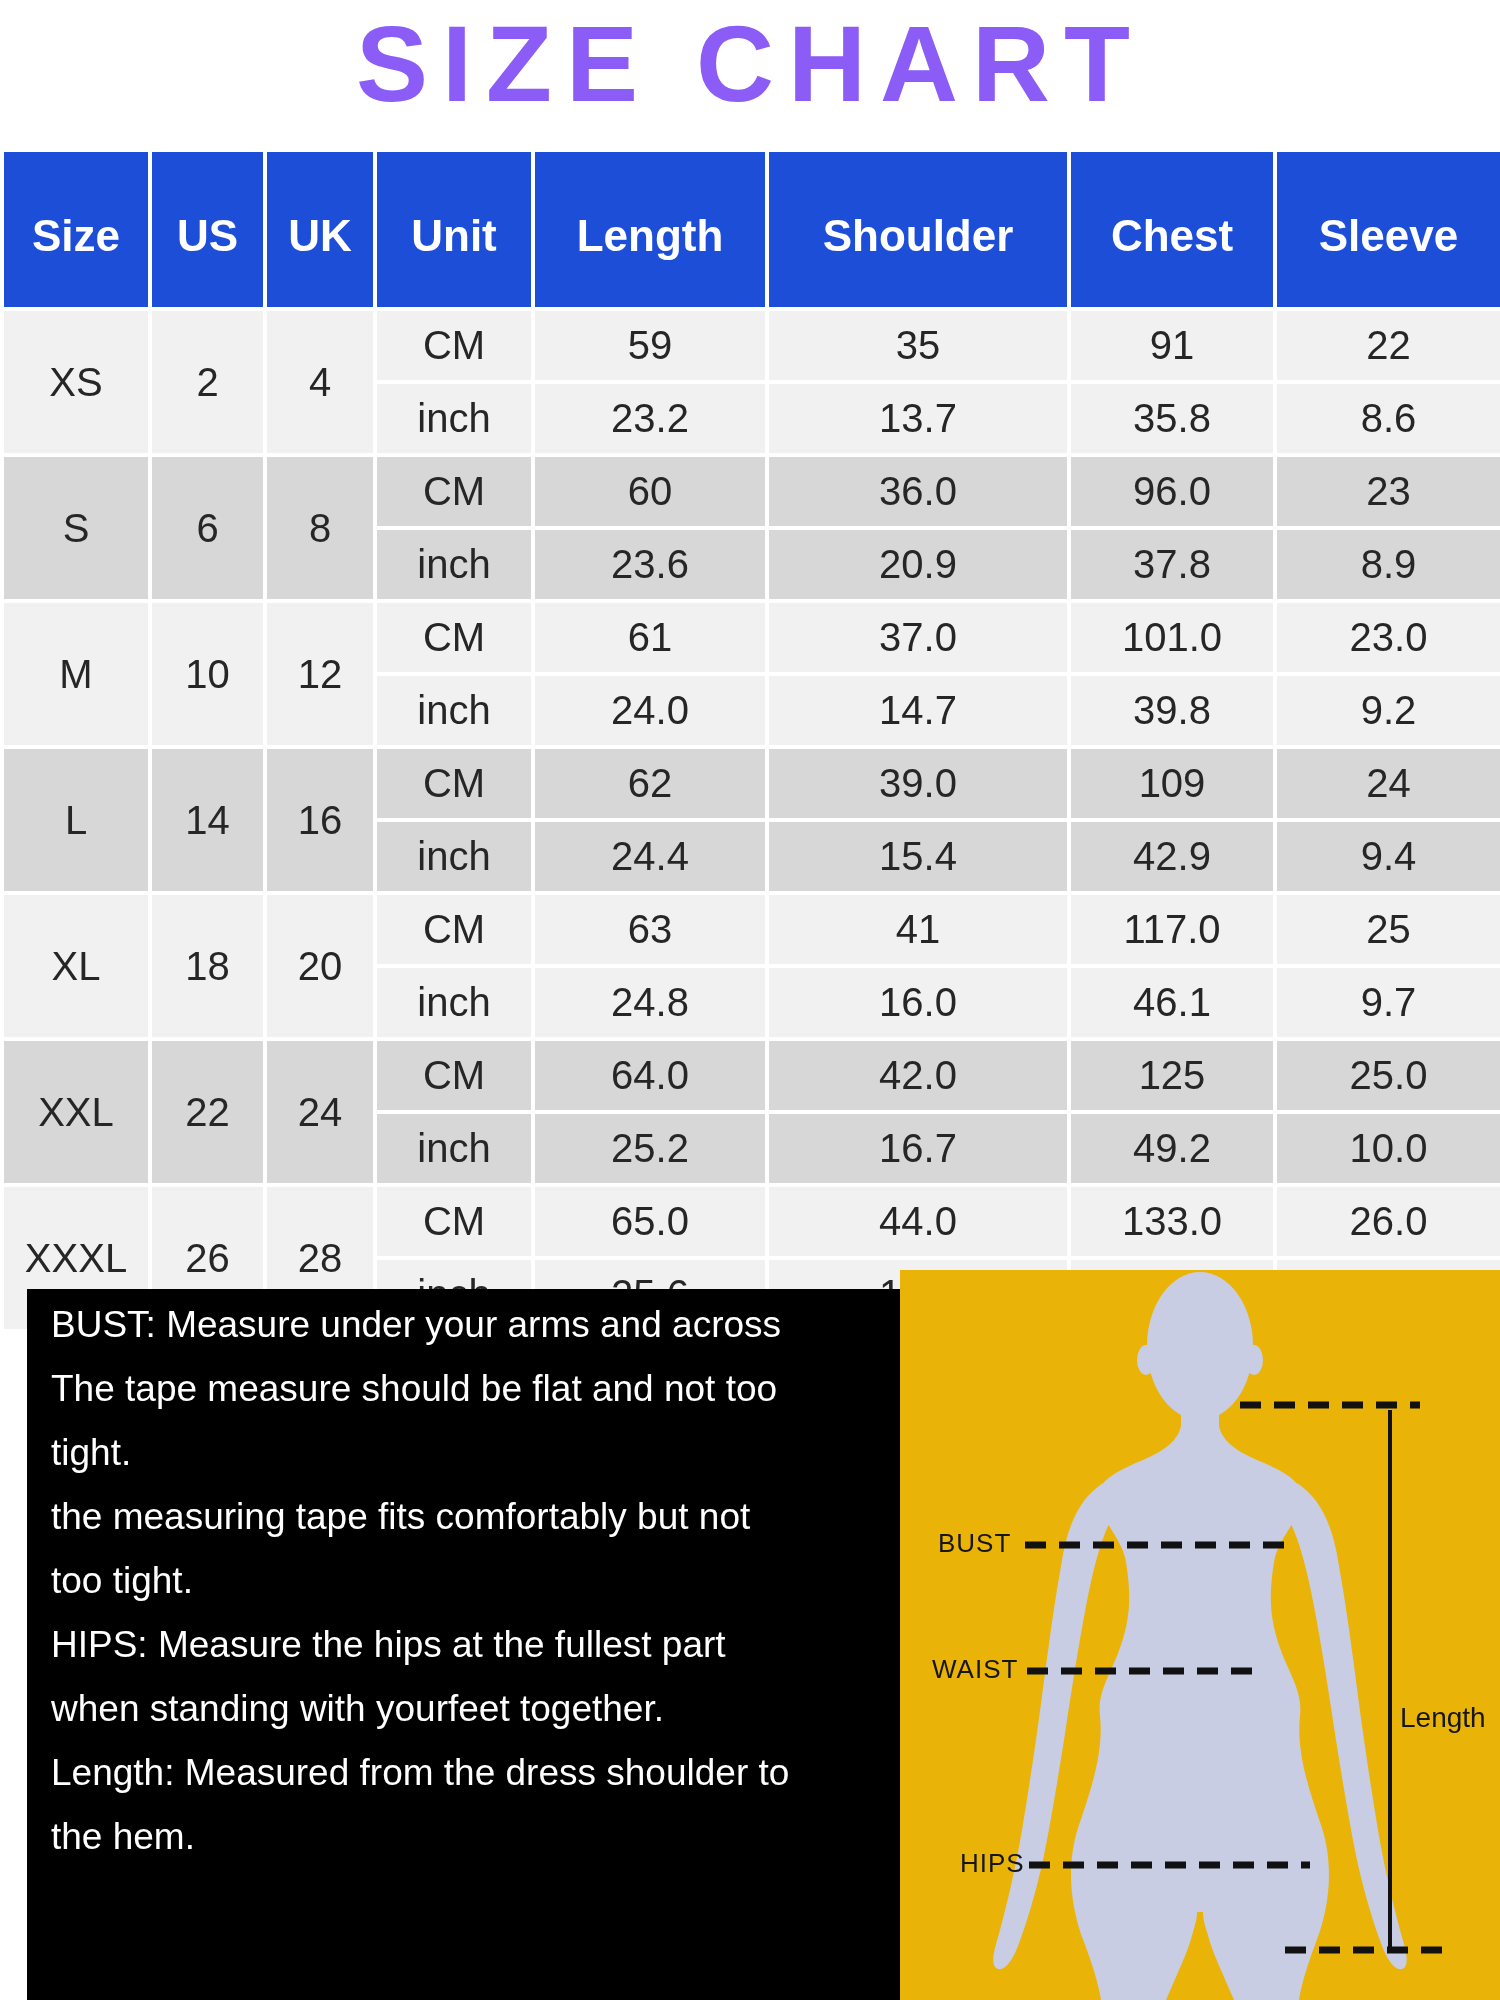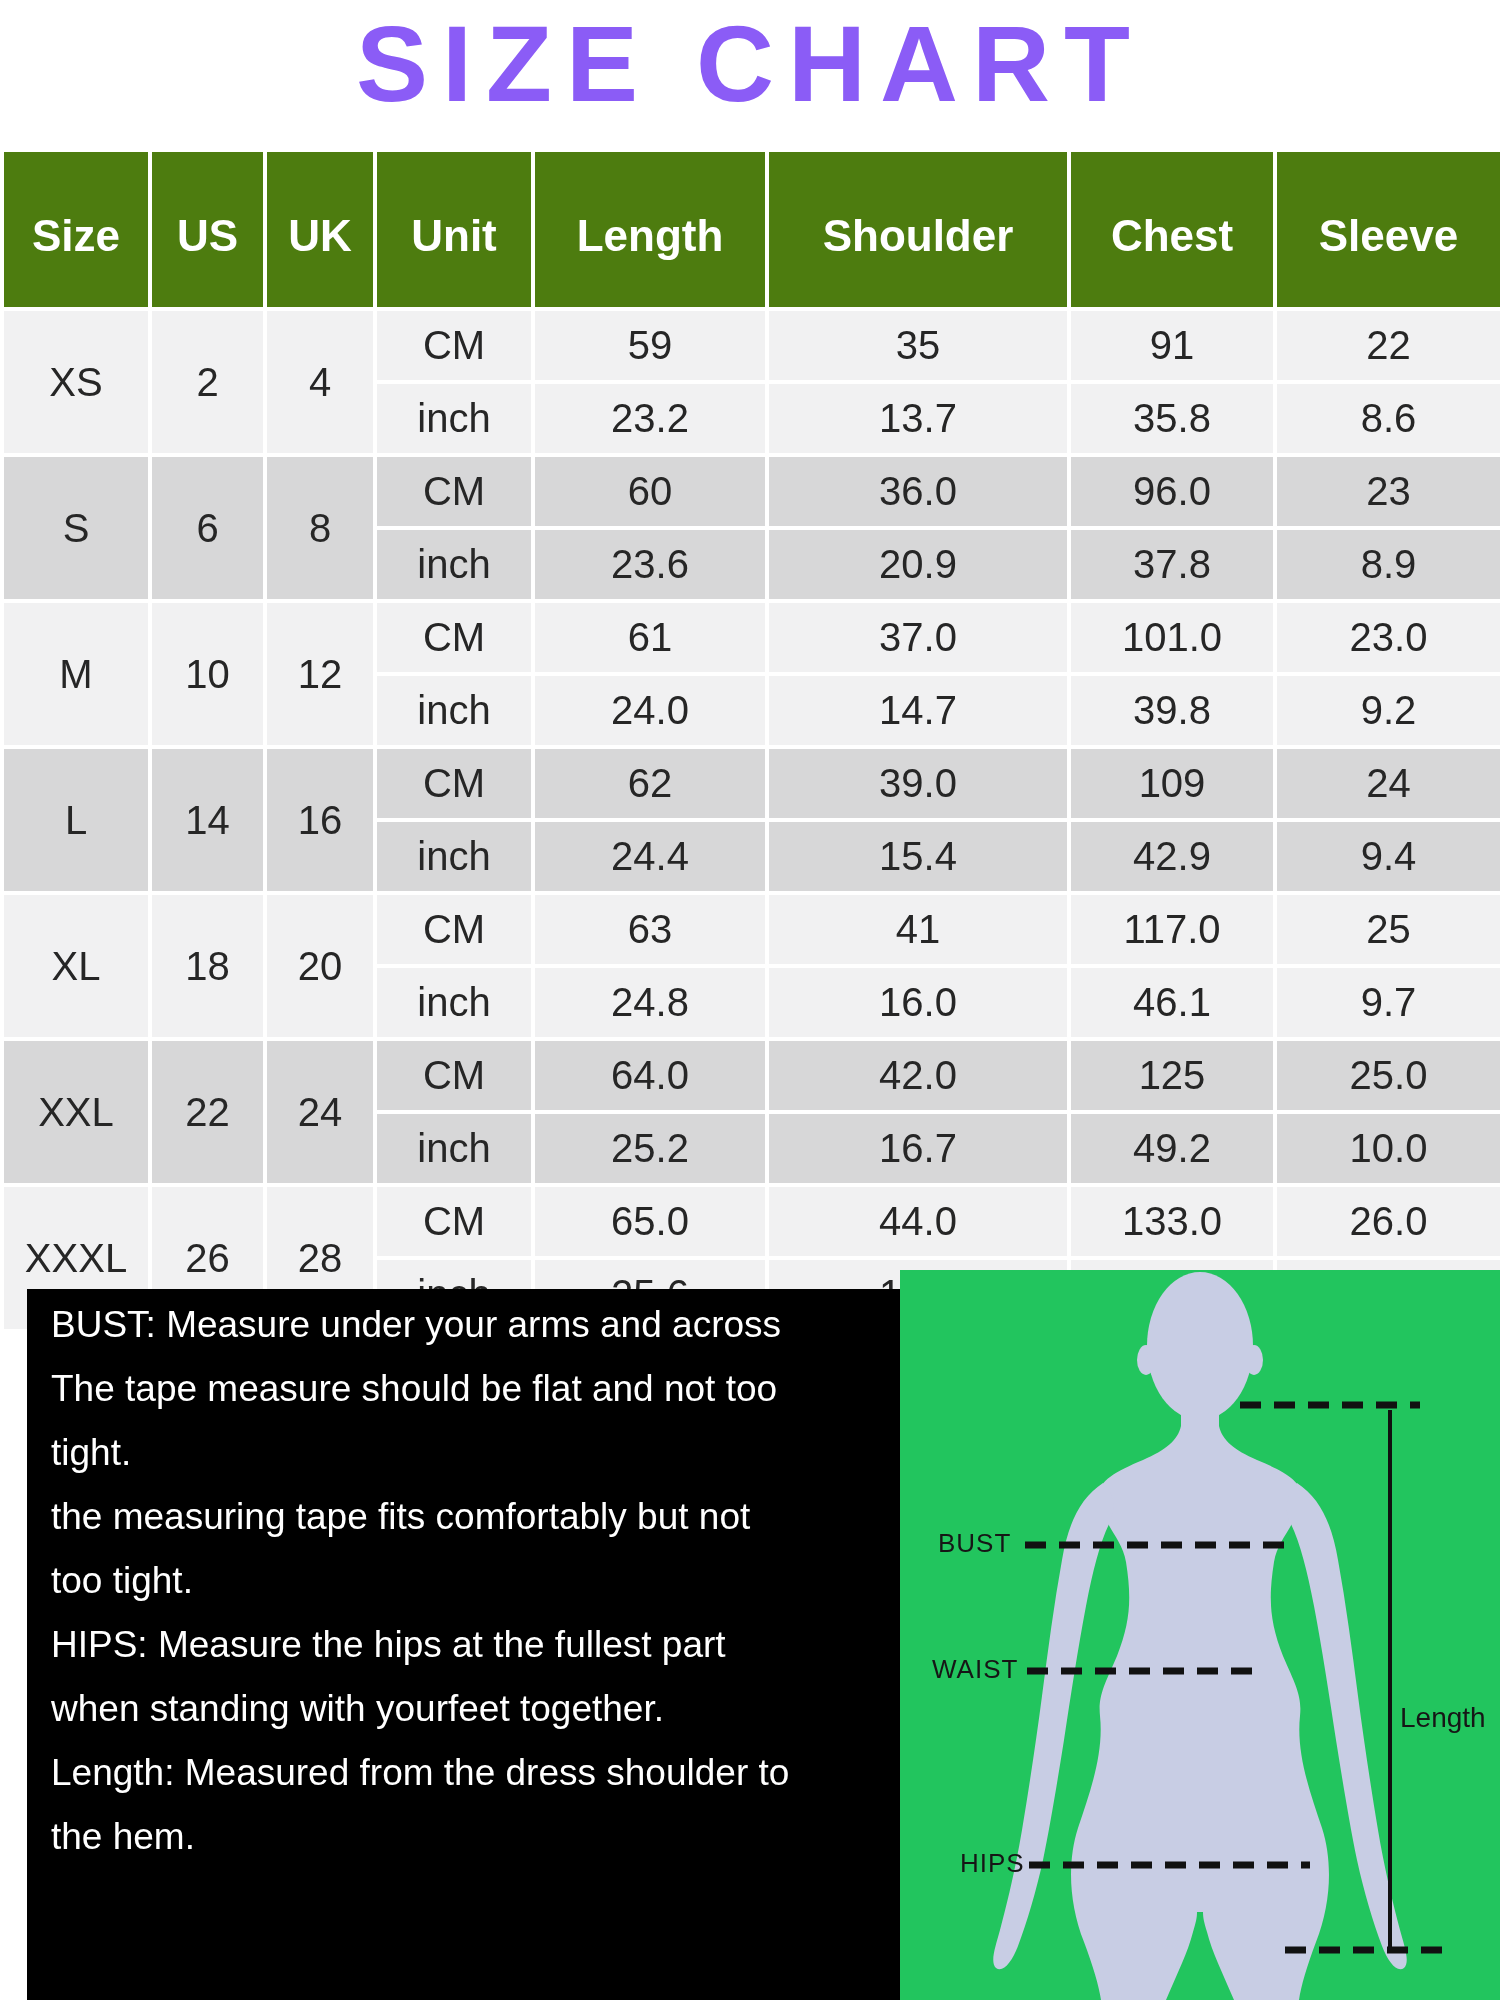--- a/index.html
+++ b/index.html
@@ -7,36 +7,36 @@
         font-family:"Liberation Sans",sans-serif;}
 
   
   .title{position:absolute;top:0;left:0;width:1500px;height:148px;
          text-align:center;line-height:128px;font-size:108px;font-weight:700;
          letter-spacing:14px;color:#8b5cf6;white-space:nowrap;}
 
   
   .table-wrap{position:absolute;top:148px;left:0;width:1500px;}
   table.size-table{width:1500px;border-collapse:collapse;table-layout:fixed;}
-  .size-table th{background:#4d7c0f;color:#ffffff;font-size:44px;font-weight:700;
+  .size-table th{background:#1d4ed8;color:#ffffff;font-size:44px;font-weight:700;
                  height:140px;vertical-align:middle;padding-top:14px;
                  border:4px solid #ffffff;text-align:center;}
   .size-table td{height:67px;text-align:center;vertical-align:middle;
                  font-size:40px;font-weight:400;color:#262626;
                  border:4px solid #ffffff;}
   tr.blk-light td{background:#f1f1f2;}
   tr.blk-dark td{background:#d7d7d8;}
 
   
   .notes{position:absolute;top:1289px;left:0;width:900px;height:711px;
          background:#000000;color:#ffffff;box-sizing:border-box;
          padding:4px 0 0 24px;font-size:37px;line-height:64px;white-space:nowrap;margin-left:27px;}
 
   
-  .figure{position:absolute;left:900px;top:1270px;width:600px;height:730px;background:#22c55e;}
+  .figure{position:absolute;left:900px;top:1270px;width:600px;height:730px;background:#eab308;}
   .figure svg{position:absolute;left:0;top:0;}
   .fig-label{position:absolute;color:#161616;font-weight:400;white-space:nowrap;}
   .lbl-caps{font-size:26px;letter-spacing:1px;}
   .lbl-length{font-size:28px;}
 </style>
 </head>
 <body>
 
 <div class="page">
 

